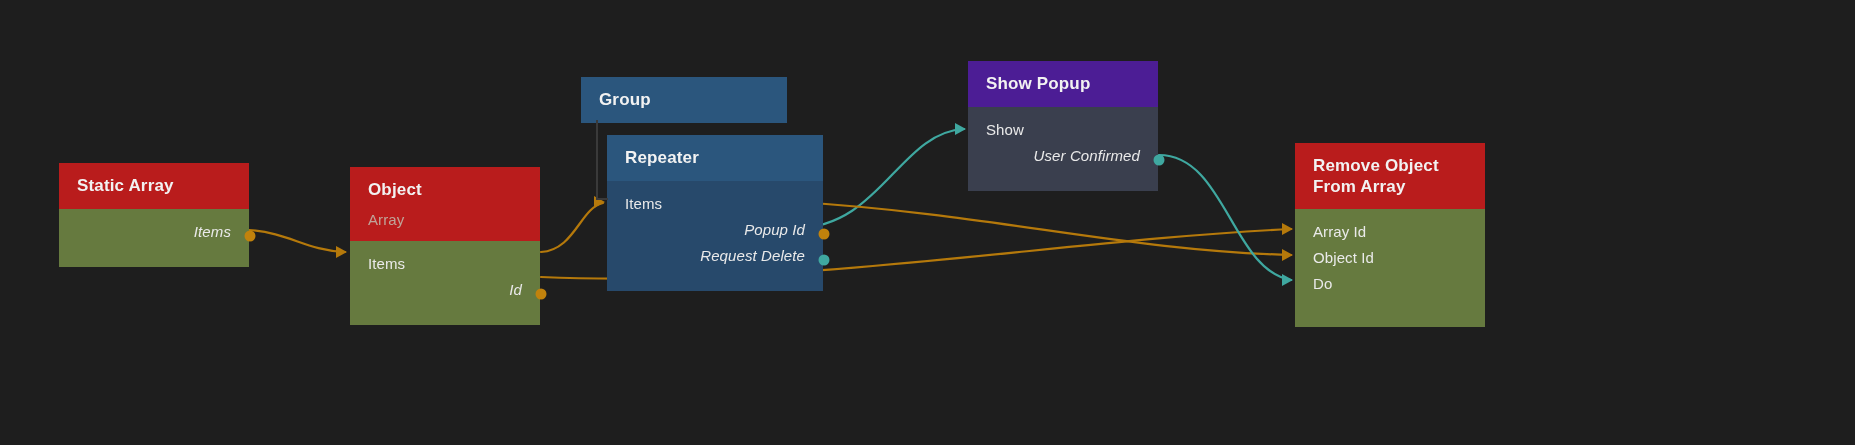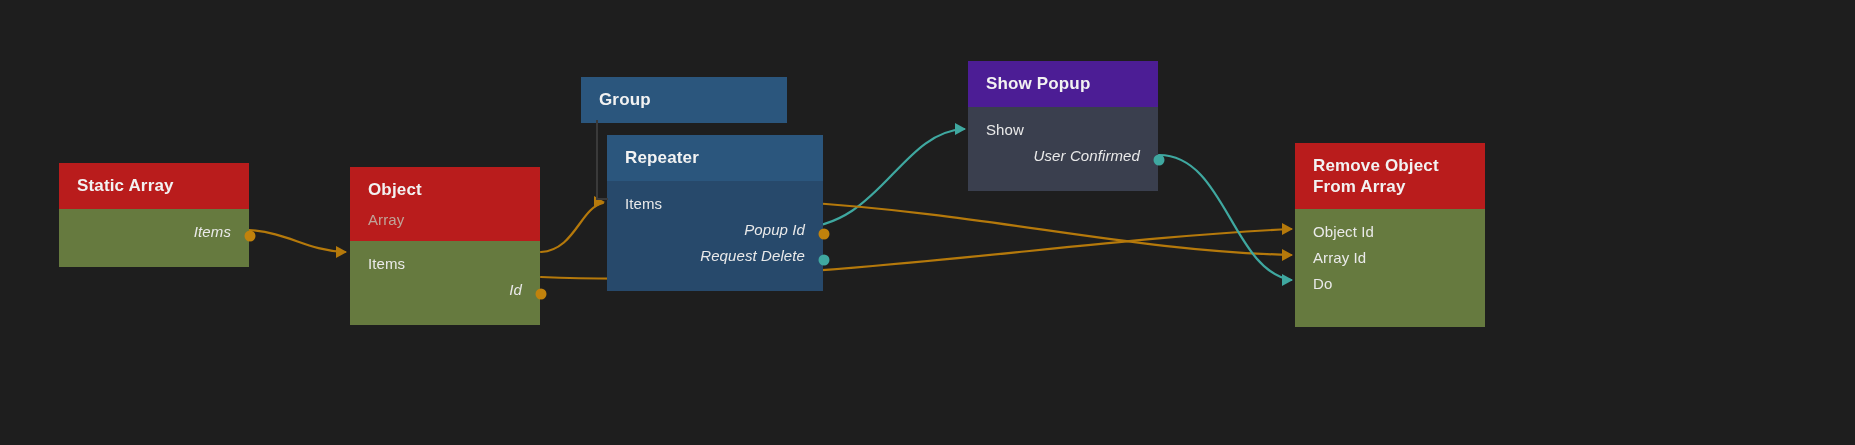--- a/index.html
+++ b/index.html
@@ -186,24 +186,24 @@
             <span class="port-dot teal" style="background: rgb(63, 168, 160);"></span>
           </div>
         </div>
       </div>
       <div class="node skin-green" style="left: 1295px; top: 143px; width: 190px;">
         <div class="node-header">
           <div class="node-title">Remove Object From Array</div>
         </div>
         <div class="node-body" style="min-height: 118px;">
           <div class="port-row in">
+            <span class="port-label">Array Id</span>
+          </div>
+          <div class="port-row in">
             <span class="port-label">Object Id</span>
-          </div>
-          <div class="port-row in">
-            <span class="port-label">Array Id</span>
           </div>
           <div class="port-row in">
             <span class="port-label">Do</span>
           </div>
         </div>
       </div>
     </div>
 <div class="group-link" style="left: 596px; top: 120px; width: 2px; height: 78px; background: rgb(58, 58, 58);"></div>
     <div class="group-link" style="left: 596px; top: 198px; width: 12px; height: 2px; background: rgb(58, 58, 58);"></div>
   </div>

